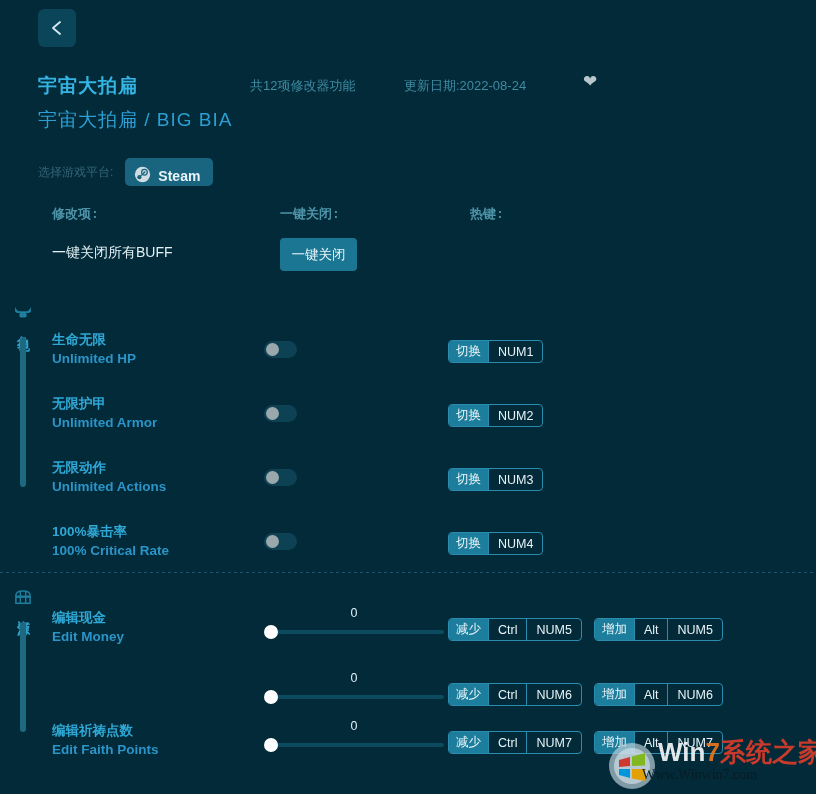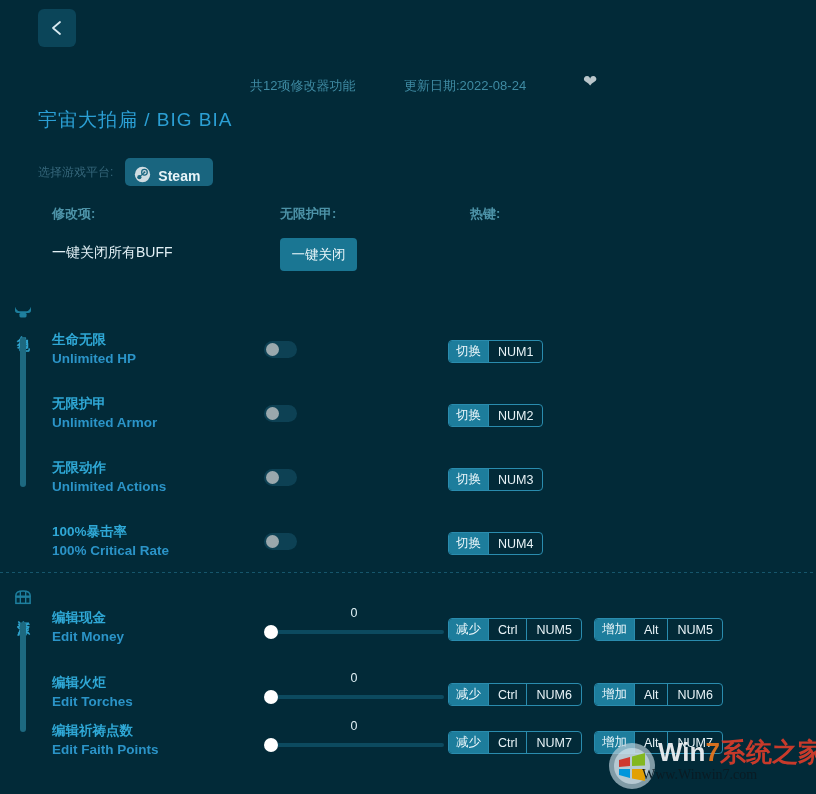--- a/index.html
+++ b/index.html
@@ -120,20 +120,21 @@
     font-weight: bold;
   }
 
   
   .col-heads {
     position: absolute;
     top: 205px;
     left: 0;
     width: 652px;
     height: 20px;
+    font-family: Liberation Mono, monospace;
   }
   .col-heads .h {
     position: absolute;
     font-size: 13px;
     color: #4d93a8;
     font-weight: bold;
   }
   .h-mod  { left: 52px; }
   .h-stat { left: 280px; }
   .h-key  { left: 470px; }
@@ -379,20 +380,21 @@
   <div class="back-btn">
     <span>
       <svg width="16" height="18" viewBox="0 0 16 18">
         <polyline points="11,3 4,9 11,15" fill="none" stroke="#d8e9f0" stroke-width="1.8" stroke-linecap="round" stroke-linejoin="round"></polyline>
       </svg>
     </span>
   </div>
 </div>
 
 <div class="game-info">
+  <div class="game-title-cn">宇宙大拍扁</div>
   <div class="game-title-full">宇宙大拍扁 / BIG BIA</div>
   <div class="meta-count">共12项修改器功能</div>
   <div class="meta-date">更新日期:2022-08-24</div>
   <div class="fav-heart">❤</div>
 </div>
 
 <div class="platform-row">
   <span class="platform-label">选择游戏平台:</span>
   <div class="steam-btn">
     <span>
@@ -403,21 +405,21 @@
         <circle cx="6.3" cy="13.2" r="2.5" fill="#19657f"></circle>
         <line x1="6.3" y1="13.2" x2="12.3" y2="7.4" stroke="#19657f" stroke-width="1.3"></line>
       </svg>
     </span>
     <span class="label">Steam</span>
   </div>
 </div>
 
 <div class="col-heads">
   <div class="h h-mod">修改项:</div>
-  <div class="h h-stat">无限护甲:</div>
+  <div class="h h-stat">一键关闭:</div>
   <div class="h h-key">热键:</div>
 </div>
 
 <div class="buff-row">
   <div class="buff-label">一键关闭所有BUFF</div>
   <div class="buff-btn">一键关闭</div>
 </div>
 
 <div class="divider"></div>
 
@@ -527,24 +529,20 @@
             <span class="k">NUM5</span>
           </div>
           <div class="pill">
             <span class="act">增加</span>
             <span class="k">Alt</span>
             <span class="k">NUM5</span>
           </div>
         </div>
       </div>
       <div class="row" style="top: 73px;">
-        <div class="row-name">
-          <div class="row-cn">编辑火炬</div>
-          <div class="row-en">Edit Torches</div>
-        </div>
         <div class="slider-wrap">
           <div class="slider-value">0</div>
           <div class="slider-track"></div>
           <div class="slider-knob"></div>
         </div>
         <div class="keys">
           <div class="pill">
             <span class="act">减少</span>
             <span class="k">Ctrl</span>
             <span class="k">NUM6</span>

